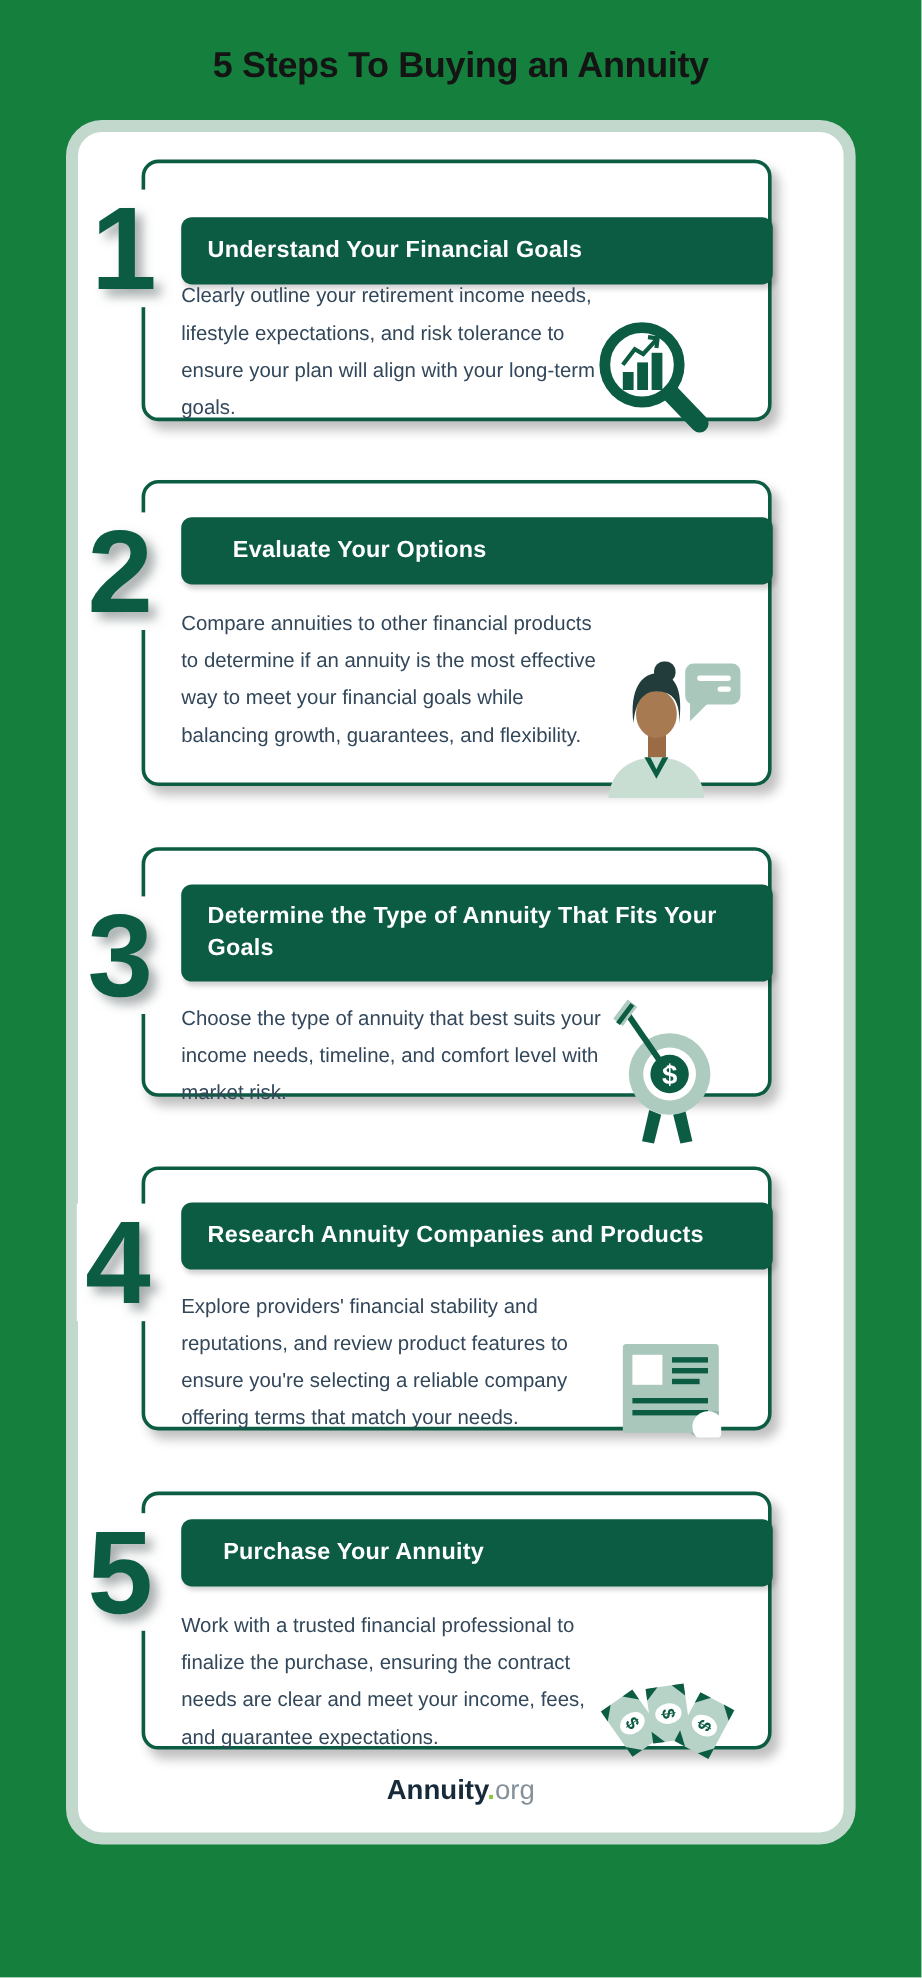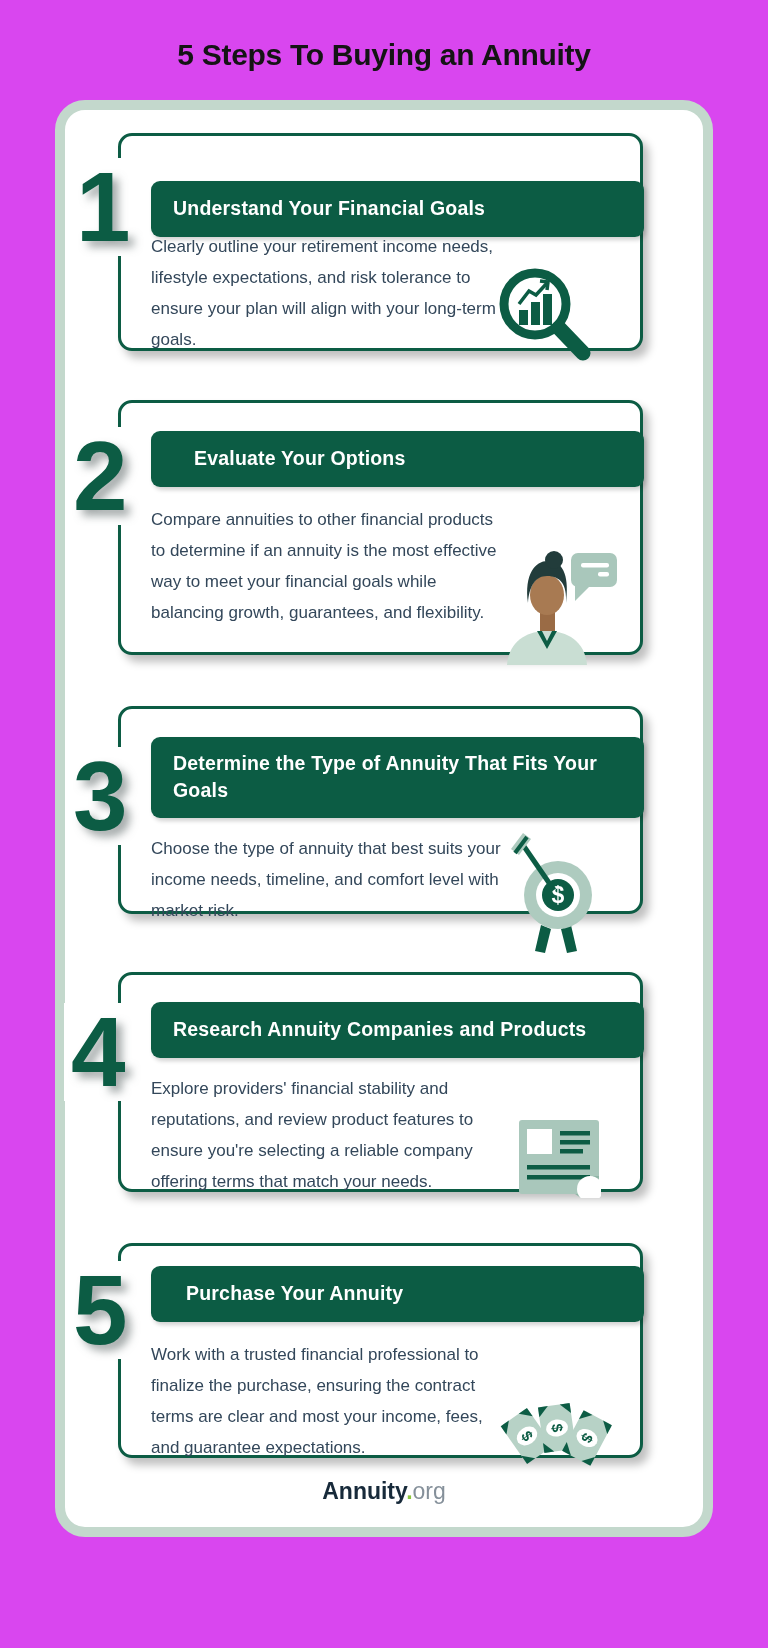--- a/index.html
+++ b/index.html
@@ -1,19 +1,19 @@
 <!DOCTYPE html>
 <html><head>
 <meta charset="utf-8">
 <style>
   * { margin:0; padding:0; box-sizing:border-box; }
   html,body { background:#E9EFEF; }
   .canvas {
     position:relative; width:768px; height:1648px; margin:0 auto;
-    background:#d946ef; overflow:hidden;
+    background:#15803d; overflow:hidden;
     font-family:"Liberation Sans", sans-serif;
   }
   .page-title {
     position:absolute; top:38px; left:0; width:768px;
     text-align:center; font-size:30px; font-weight:800;
     color:#141414; letter-spacing:-0.3px;
   }
   .frame {
     position:absolute; left:55px; top:100px; width:658px; height:1437px;
     background:#FFFFFF; border:10px solid #C3D8CC; border-radius:30px;
@@ -168,21 +168,21 @@
           <circle cx="73" cy="71" r="13" fill="#FFFFFF"></circle>
         </svg>
       </div>
     </section>
 
     <section class="card card-5">
       <div class="step-num">5</div>
       <div class="card-header">
         <span>Purchase Your Annuity</span>
       </div>
-      <p class="card-body">Work with a trusted financial professional to finalize the purchase, ensuring the contract terms are clear and most your income, fees, and guarantee expectations.</p>
+      <p class="card-body">Work with a trusted financial professional to finalize the purchase, ensuring the contract needs are clear and meet your income, fees, and guarantee expectations.</p>
       <div class="icon">
         <svg width="118" height="80" viewBox="0 0 118 80">
           <g transform="translate(28,48) rotate(-35)">
             <rect x="-16" y="-23" width="32" height="46" rx="3" fill="#B7D2C6"></rect>
             <polygon points="-16,-23 -6,-23 -16,-13" fill="#0C5C44"></polygon>
             <polygon points="16,-23 6,-23 16,-13" fill="#0C5C44"></polygon>
             <polygon points="-16,23 -6,23 -16,13" fill="#0C5C44"></polygon>
             <polygon points="16,23 6,23 16,13" fill="#0C5C44"></polygon>
             <ellipse cx="0" cy="0" rx="11" ry="8.5" fill="#FFFFFF"></ellipse>
             <text x="0" y="0" font-size="15" font-weight="bold" fill="#0C5C44" text-anchor="middle" transform="rotate(90)" dy="5" font-family="Liberation Sans, sans-serif">$</text>

